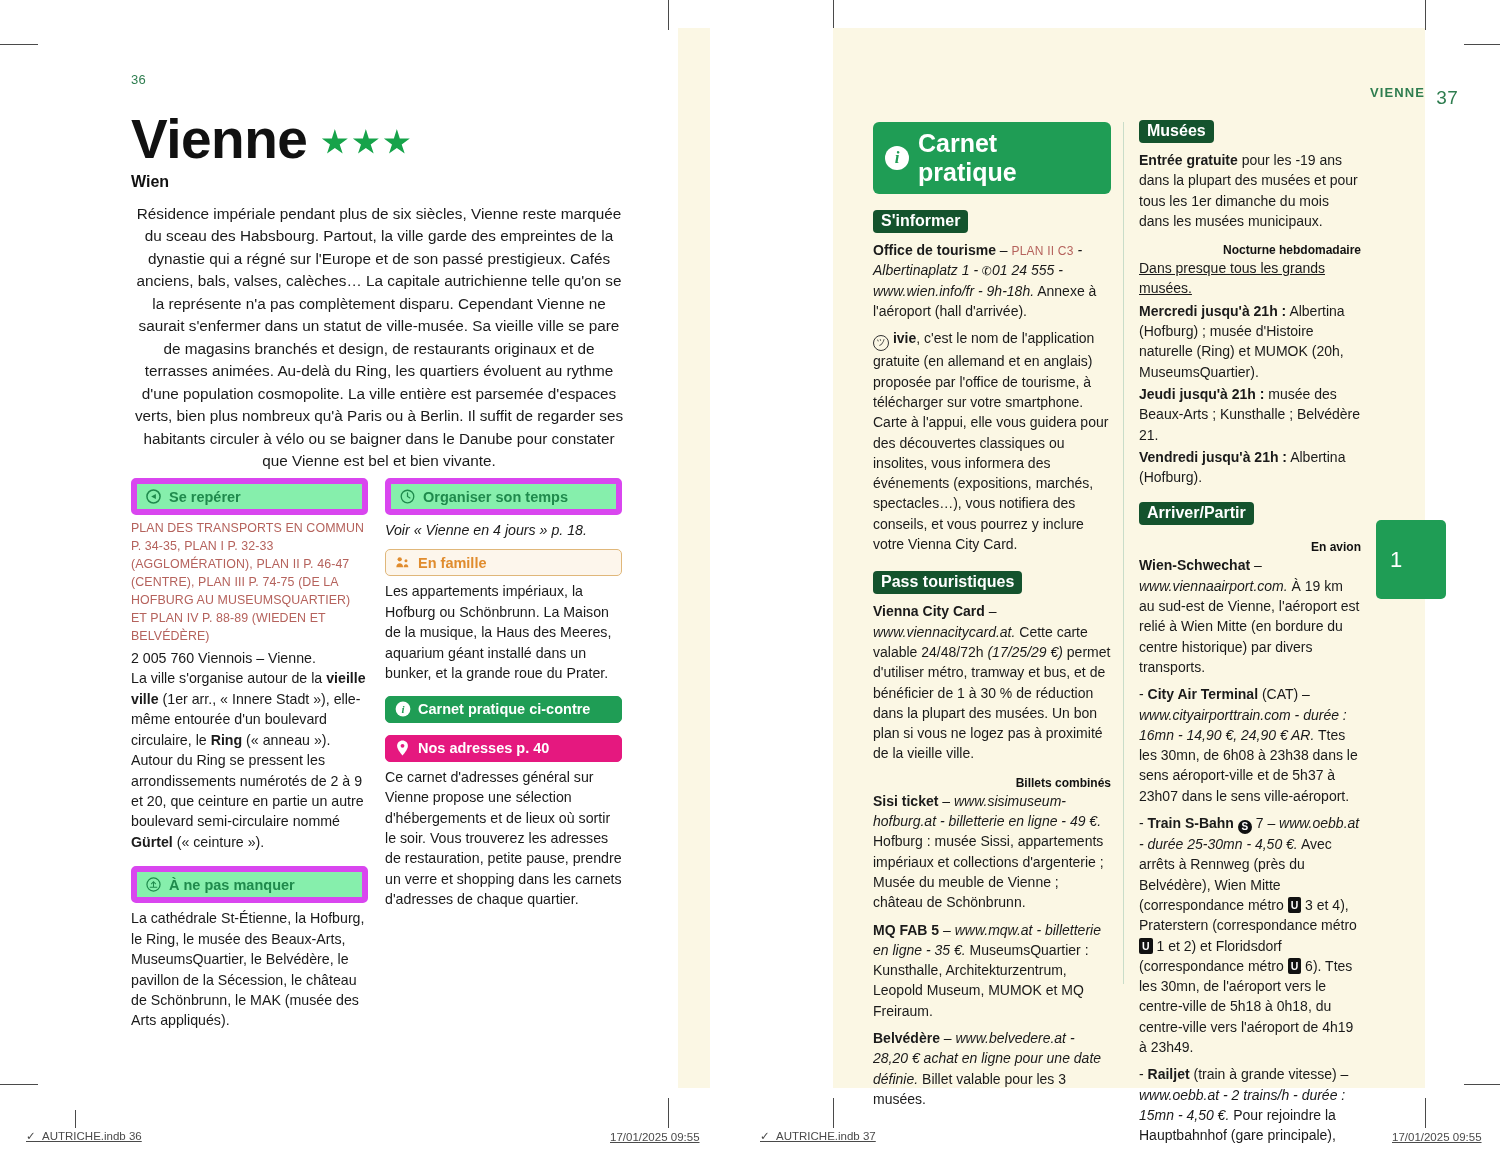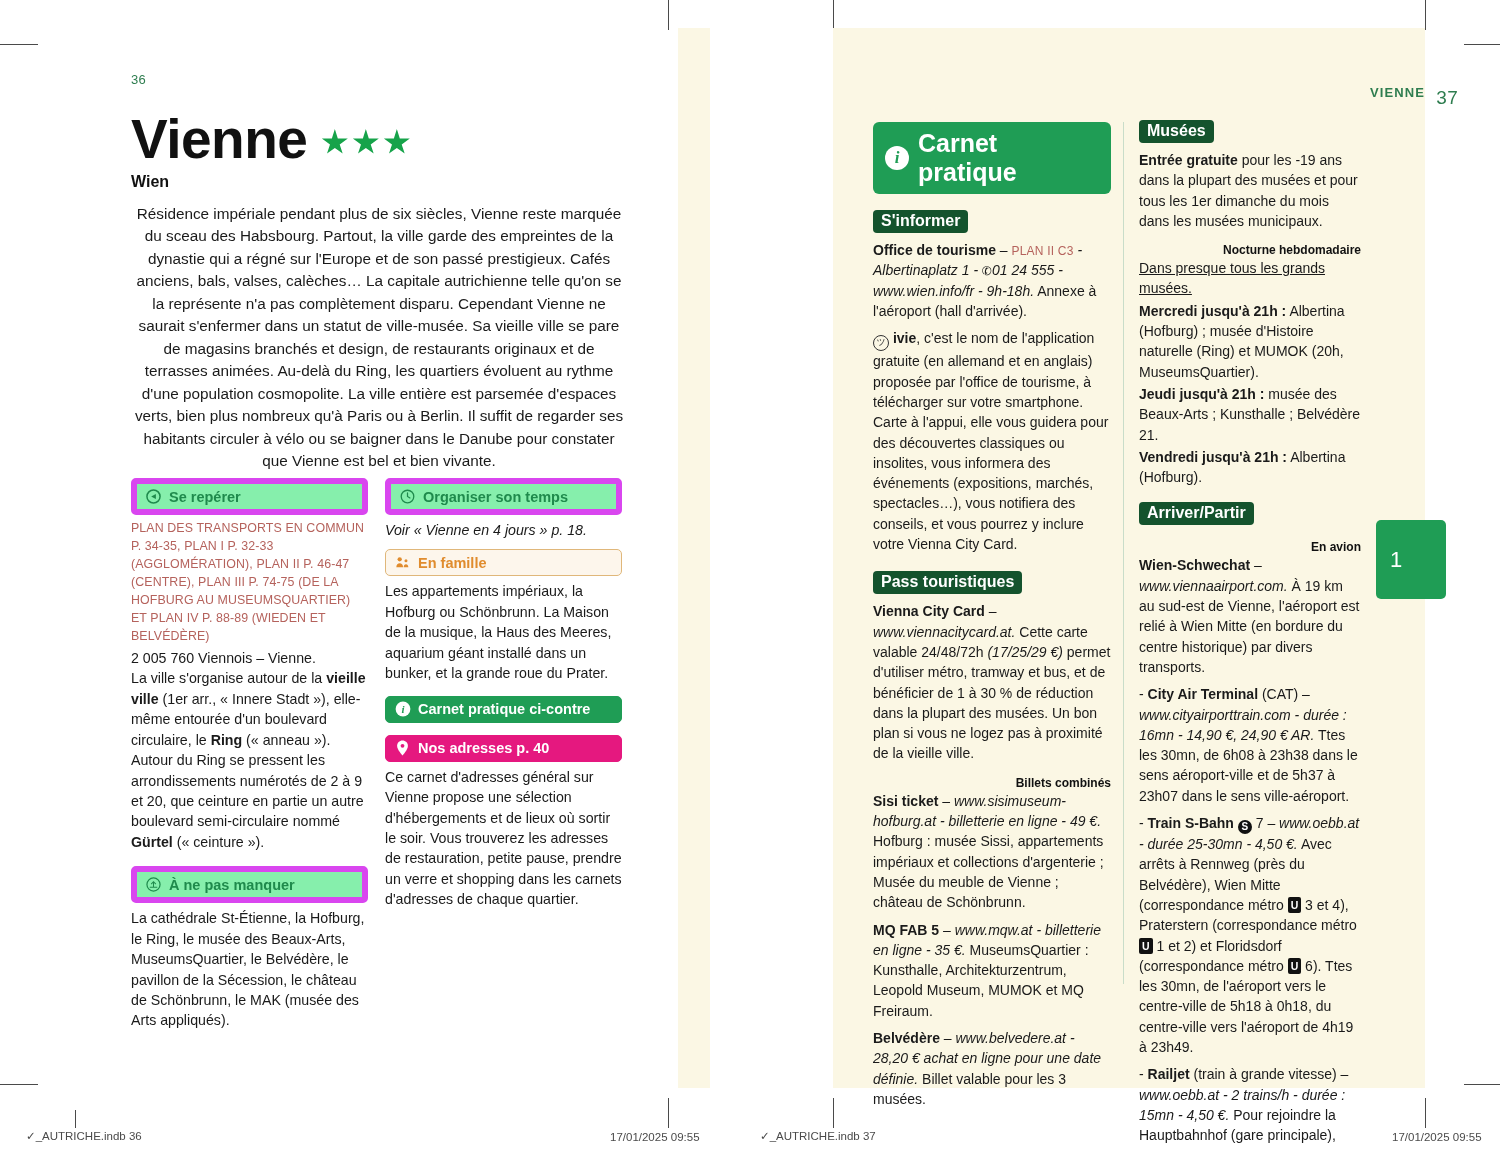--- a/index.html
+++ b/index.html
@@ -174,20 +174,21 @@
     color: #ffffff; font-size: 22px;
     display: flex; align-items: center; justify-content: flex-start;
     padding-left: 14px; box-sizing: border-box;
   }
 
   
   .footer-txt {
     position: absolute; bottom: 16px;
     font-size: 11.5px; color: #4a4a4a;
     font-family: "Liberation Sans", sans-serif;
+    text-decoration: underline;
   }
   .f-l1 { left: 26px; }
   .f-l2 { left: 610px; }
   .f-r1 { left: 760px; }
   .f-r2 { left: 1392px; }
 </style>
 </head>
 <body>
 
 <div class="spread">

